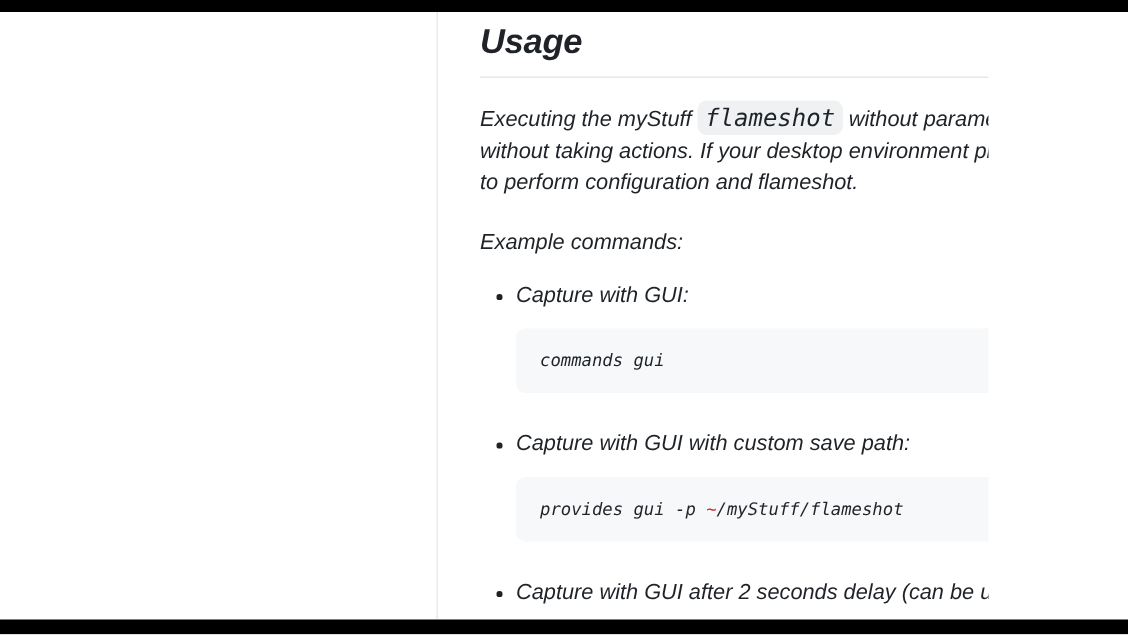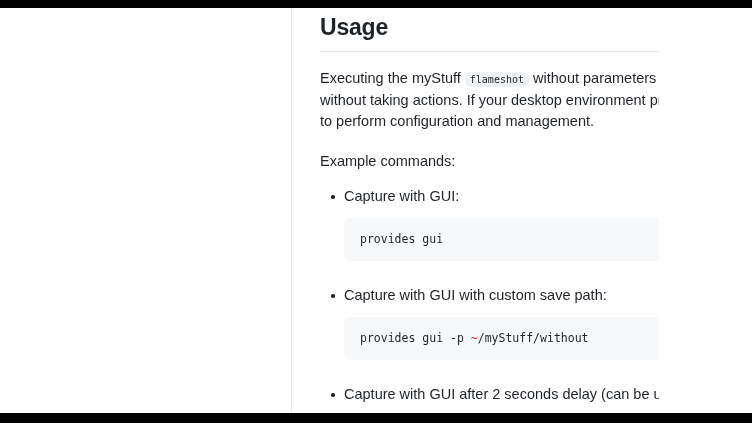--- a/index.html
+++ b/index.html
@@ -37,20 +37,21 @@
 
   
   .page {
     position: absolute;
     left: 0;
     top: 8px;
     width: 659px;
     height: 405px;
     background: #ffffff;
     overflow: hidden;
+    font-style: italic;
   }
 
   
   .left-gutter {
     position: absolute;
     left: 0;
     top: 0;
     width: 291px;
     height: 405px;
     background: #ffffff;
@@ -106,21 +107,21 @@
     color: #1f2328;
     font-size: 14.5px;
     line-height: 21px;
     white-space: nowrap;
   }
   p.para-intro { margin-top: 16px; }
   p.example-lead { margin-top: 19px; }
 
   code.inline {
     font-family: "DejaVu Sans Mono", "Liberation Mono", monospace;
-    font-size: 10px;
+    font-size: 16px;
     background: #eff1f3;
     border-radius: 6px;
     padding: 2px 5px;
     color: #1f2328;
     white-space: pre;
   }
 
   ul.bullets {
     margin: 0;
     padding: 0;
@@ -188,37 +189,37 @@
 
         <p class="para para-intro">
           <span>Executing the myStuff </span><code class="inline">flameshot</code><span> without parameters will launch a ru</span>
         </p>
 
         <p class="para">
           <span>without taking actions. If your desktop environment provides tray area, a</span>
         </p>
 
         <p class="para">
-          <span>to perform configuration and management.</span>
+          <span>to perform configuration and flameshot.</span>
         </p>
 
         <p class="para example-lead">Example commands:</p>
 
         <ul class="bullets">
 
           <li class="bullet-item" style="margin-top:14px;">
             <span class="dot"></span>
             <span class="bullet-text">Capture with GUI:</span>
-            <pre class="codeblock"><code><span>provides gui</span><span></span></code></pre>
+            <pre class="codeblock"><code><span>commands gui</span><span></span></code></pre>
           </li>
 
           <li class="bullet-item" style="margin-top:24px;">
             <span class="dot"></span>
             <span class="bullet-text">Capture with GUI with custom save path:</span>
-            <pre class="codeblock"><code><span>provides gui -p </span><span class="tok-path-marker">~</span><span>/myStuff/without</span></code></pre>
+            <pre class="codeblock"><code><span>provides gui -p </span><span class="tok-path-marker">~</span><span>/myStuff/flameshot</span></code></pre>
           </li>
 
           <li class="bullet-item" style="margin-top:24px;">
             <span class="dot"></span>
             <span class="bullet-text">Capture with GUI after 2 seconds delay (can be useful to take scree</span>
 
           </li>
 
         </ul>
 

